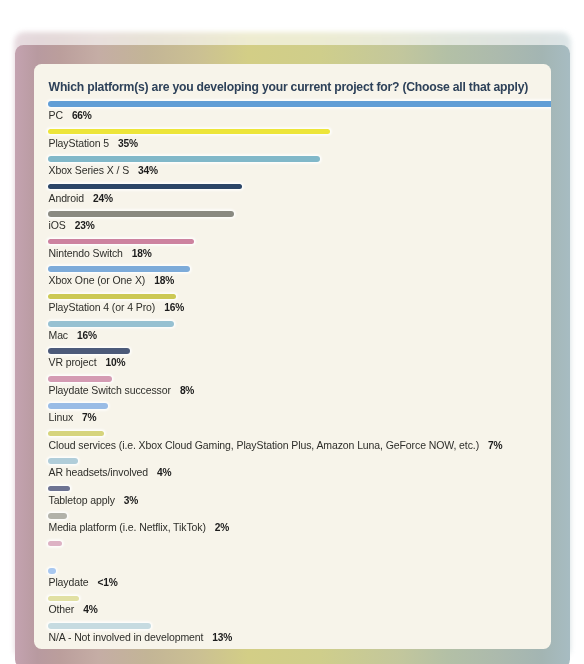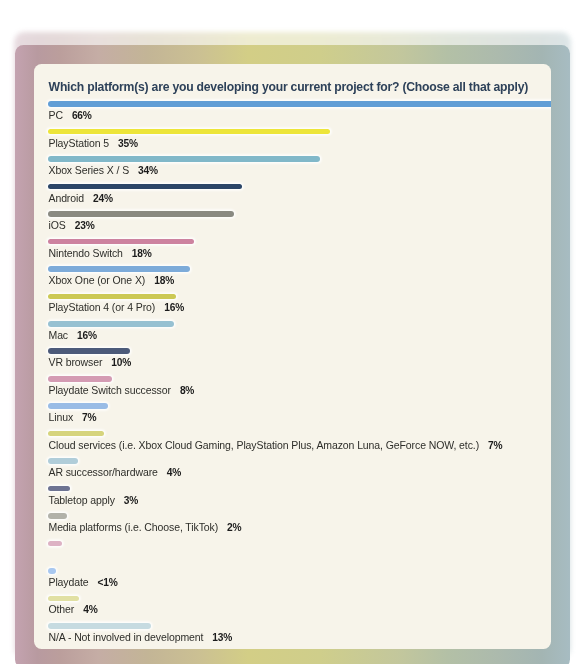--- a/index.html
+++ b/index.html
@@ -145,45 +145,45 @@
         <div class="row">
           <div class="bar" style="width: 128px; background: rgb(204, 201, 85);"></div>
           <div class="lbl"><span>PlayStation 4 (or 4 Pro)</span><b>16%</b></div>
         </div>
         <div class="row">
           <div class="bar" style="width: 126.2px; background: rgb(151, 193, 210);"></div>
           <div class="lbl"><span>Mac</span><b>16%</b></div>
         </div>
         <div class="row">
           <div class="bar" style="width: 81.9px; background: rgb(76, 90, 121);"></div>
-          <div class="lbl"><span>VR browser</span><b>10%</b></div>
+          <div class="lbl"><span>VR project</span><b>10%</b></div>
         </div>
         <div class="row">
           <div class="bar" style="width: 63.5px; background: rgb(212, 155, 179);"></div>
           <div class="lbl"><span>Playdate Switch successor</span><b>8%</b></div>
         </div>
         <div class="row">
           <div class="bar" style="width: 59.4px; background: rgb(153, 188, 230);"></div>
           <div class="lbl"><span>Linux</span><b>7%</b></div>
         </div>
         <div class="row">
           <div class="bar" style="width: 55.7px; background: rgb(214, 212, 125);"></div>
           <div class="lbl"><span>Cloud services (i.e. Xbox Cloud Gaming, PlayStation Plus, Amazon Luna, GeForce NOW, etc.)</span><b>7%</b></div>
         </div>
         <div class="row">
           <div class="bar" style="width: 29.9px; background: rgb(176, 205, 217);"></div>
-          <div class="lbl"><span>AR successor/hardware</span><b>4%</b></div>
+          <div class="lbl"><span>AR headsets/involved</span><b>4%</b></div>
         </div>
         <div class="row">
           <div class="bar" style="width: 21.6px; background: rgb(109, 115, 146);"></div>
           <div class="lbl"><span>Tabletop apply</span><b>3%</b></div>
         </div>
         <div class="row">
           <div class="bar" style="width: 18.5px; background: rgb(178, 178, 170);"></div>
-          <div class="lbl"><span>Media platforms (i.e. Choose, TikTok)</span><b>2%</b></div>
+          <div class="lbl"><span>Media platform (i.e. Netflix, TikTok)</span><b>2%</b></div>
         </div>
         <div class="row">
           <div class="bar" style="width: 13.4px; background: rgb(221, 178, 196);"></div>
         </div>
         <div class="row">
           <div class="bar" style="width: 7.8px; background: rgb(169, 200, 240);"></div>
           <div class="lbl"><span>Playdate</span><b>&lt;1%</b></div>
         </div>
         <div class="row">
           <div class="bar" style="width: 30.9px; background: rgb(225, 224, 163);"></div>

